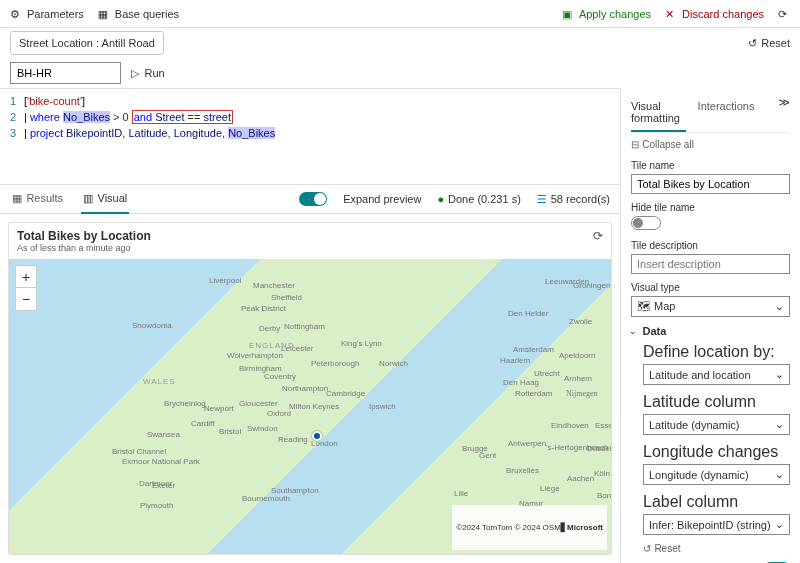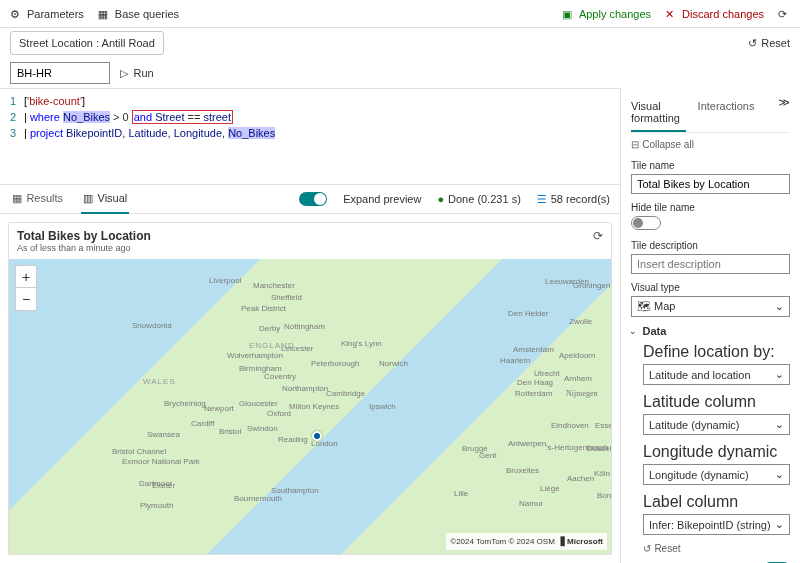--- a/index.html
+++ b/index.html
@@ -8,21 +8,21 @@
 .topbar .spc{flex:1}
 .tbtn{display:flex;align-items:center;gap:5px;font-size:11px;cursor:pointer;color:#323130}
 .tbtn.green{color:#107c10}
 .tbtn.red{color:#a80000}
 .ico{width:12px;height:12px;display:inline-flex}
 .parambar{padding:6px 10px;display:flex;align-items:center;gap:10px;height:30px}
 .chip{border:1px solid #c8c6c4;border-radius:3px;padding:5px 8px;font-size:11px;background:#fff}
 .parambar .spc{flex:1}
 .resetlink{font-size:11px;color:#323130;cursor:pointer;display:flex;align-items:center;gap:4px}
 .runrow{display:flex;align-items:center;padding:4px 10px;gap:10px;height:30px}
-.qinput{border:1px solid #8a8886;padding:4px 6px;font-size:11px;width:100px;background:#fff}
+.qinput{border:1px solid #8a8886;padding:4px 6px;font-size:11px;width:111px;background:#fff}
 .runbtn{display:flex;align-items:center;gap:5px;font-size:11px;cursor:pointer;color:#323130}
 .mainrow{display:flex;flex:1;min-height:0}
 .leftcol{display:flex;flex-direction:column;flex:1;min-width:0}
 .editor{border-top:1px solid #e1dfdd;padding:4px 0;font-family:Consolas,monospace;font-size:11px;line-height:16px;height:96px;overflow:hidden;background:#fff}
 .erow{display:flex}
 .lineno{width:24px;text-align:right;color:#237893;padding-right:8px;user-select:none}
 .code{white-space:pre}
 .str{color:#a31515}
 .kw{color:#0000ff}
 .col{color:#001080}
@@ -42,21 +42,21 @@
 .maphdr{padding:6px 8px;display:flex;align-items:flex-start;justify-content:space-between}
 .maptitle{font-size:12px;font-weight:600}
 .mapsub{font-size:9px;color:#605e5c}
 .mapbody{flex:1;position:relative;background:linear-gradient(135deg,#b8dff0 0%,#b8dff0 28%,#d9efc7 28%,#d9efc7 55%,#b8dff0 55%,#b8dff0 70%,#d9efc7 70%,#d9efc7 100%)}
 .place{position:absolute;font-size:8px;color:#7a7a7a;white-space:nowrap}
 .place.reg{font-size:8px;color:#999;letter-spacing:1px}
 .pin{position:absolute;width:10px;height:10px;border-radius:50%;background:#005a9e;border:2px solid #fff;box-shadow:0 0 2px rgba(0,0,0,.5)}
 .zoomctl{position:absolute;left:6px;top:6px;background:#fff;border:1px solid #ccc;border-radius:2px;width:22px}
 .zoomctl div{height:22px;display:flex;align-items:center;justify-content:center;font-size:14px;cursor:pointer}
 .zoomctl div:first-child{border-bottom:1px solid #ccc}
-.attrib{position:absolute;right:4px;bottom:4px;background:rgba(255,255,255,.85);font-size:8px;padding:4px 4px;display:flex;align-items:center;gap:6px}
+.attrib{position:absolute;right:4px;bottom:4px;background:rgba(255,255,255,.85);font-size:8px;padding:18px 4px;display:flex;align-items:center;gap:0}
 .rightcol{width:180px;border-left:1px solid #e1dfdd;padding:8px 10px;overflow-y:auto;font-size:11px}
 .rtabs{display:flex;gap:12px;border-bottom:1px solid #edebe9;margin-bottom:6px}
 .rtab{padding:4px 0 6px;font-size:11px;cursor:pointer;color:#605e5c;border-bottom:2px solid transparent}
 .rtab.active{color:#323130;border-bottom-color:#038387}
 .collapse{font-size:10px;color:#605e5c;margin-bottom:10px;cursor:pointer}
 .flabel{font-size:10px;color:#323130;margin-bottom:3px}
 .finput{width:100%;border:1px solid #8a8886;padding:3px 5px;font-size:11px;margin-bottom:8px}
 .finput.ph{color:#a19f9d}
 .swtog{width:30px;height:14px;border:1px solid #8a8886;border-radius:8px;position:relative;margin-bottom:10px;cursor:pointer;background:#fff}
 .swtog::after{content:"";position:absolute;left:1px;top:1px;width:10px;height:10px;border-radius:50%;background:#8a8886}
@@ -195,34 +195,34 @@
             <div class="place" style="left: 317px; top: 130px;">Cambridge</div>
             <div class="place" style="left: 360px; top: 143px;">Ipswich</div>
             <div class="place" style="left: 182px; top: 160px;">Cardiff</div>
             <div class="place" style="left: 155px; top: 140px;">Brycheiniog</div>
             <div class="place" style="left: 238px; top: 165px;">Swindon</div>
             <div class="place" style="left: 138px; top: 171px;">Swansea</div>
             <div class="place" style="left: 210px; top: 168px;">Bristol</div>
             <div class="place" style="left: 269px; top: 176px;">Reading</div>
             <div class="place" style="left: 238px; top: 227px; padding-left: 24px;">Southampton</div>
             <div class="place" style="left: 143px; top: 222px;">Exeter</div>
-            <div class="place" style="left: 225px; top: 235px;">Bournemouth</div>
+            <div class="place" style="left: 233px; top: 235px;">Bournemouth</div>
             <div class="place" style="left: 131px; top: 242px;">Plymouth</div>
             <div class="place" style="left: 130px; top: 220px;">Dartmoor</div>
             <div class="place" style="left: 113px; top: 198px; text-align: right;">Exmoor National Park</div>
             <div class="place" style="left: 103px; top: 188px;">Bristol Channel</div>
             <div class="place" style="left: 564px; top: 22px;">Groningen</div>
             <div class="place" style="left: 536px; top: 18px;">Leeuwarden</div>
             <div class="place" style="left: 560px; top: 58px;">Zwolle</div>
             <div class="place" style="left: 504px; top: 86px;">Amsterdam</div>
             <div class="place" style="left: 499px; top: 50px;">Den Helder</div>
             <div class="place" style="left: 491px; top: 97px;">Haarlem</div>
             <div class="place" style="left: 550px; top: 92px;">Apeldoorn</div>
             <div class="place" style="left: 525px; top: 110px;">Utrecht</div>
-            <div class="place" style="left: 508px; top: 119px;">Den Haag</div>
+            <div class="place" style="left: 494px; top: 119px;">Den Haag</div>
             <div class="place" style="left: 506px; top: 130px;">Rotterdam</div>
             <div class="place" style="left: 555px; top: 115px;">Arnhem</div>
             <div class="place" style="left: 557px; top: 130px; font-family: Liberation Serif, serif;">Nijmegen</div>
             <div class="place" style="left: 537px; top: 156px; margin-top: 28px;">'s-Hertogenbosch</div>
             <div class="place" style="left: 542px; top: 162px;">Eindhoven</div>
             <div class="place" style="left: 586px; top: 162px;">Essen</div>
             <div class="place" style="left: 499px; top: 180px;">Antwerpen</div>
             <div class="place" style="left: 578px; top: 185px;">Düsseldorf</div>
             <div class="place" style="left: 453px; top: 185px;">Brugge</div>
             <div class="place" style="left: 470px; top: 192px;">Gent</div>
@@ -272,21 +272,21 @@
     <div class="sublabel">Define location by:</div>
     <div class="fsel subsel">
         <span>Latitude and location</span>
         <span>⌄</span>
       </div>
     <div class="sublabel">Latitude column</div>
     <div class="fsel subsel">
         <span>Latitude (dynamic)</span>
         <span>⌄</span>
       </div>
-    <div class="sublabel">Longitude dynamic</div>
+    <div class="sublabel">Longitude changes</div>
     <div class="fsel subsel">
         <span>Longitude (dynamic)</span>
         <span>⌄</span>
       </div>
     <div class="sublabel">Label column</div>
     <div class="fsel subsel">
         <span>Infer: BikepointID (string)</span>
         <span>⌄</span>
       </div>
     <div class="resetmini">

